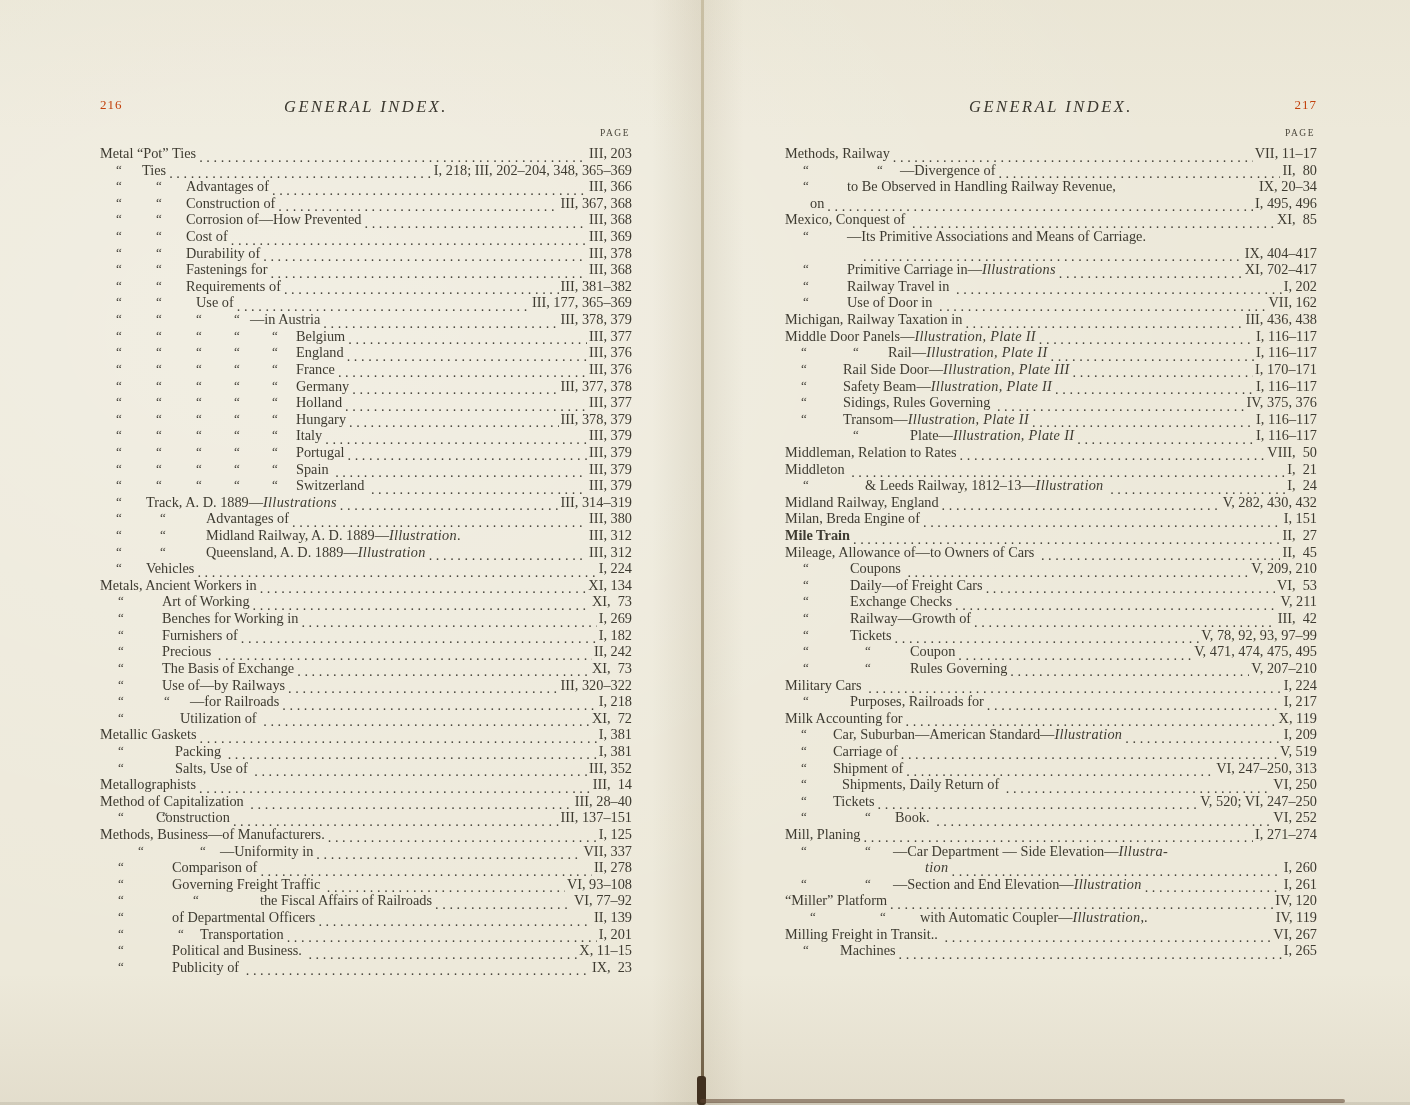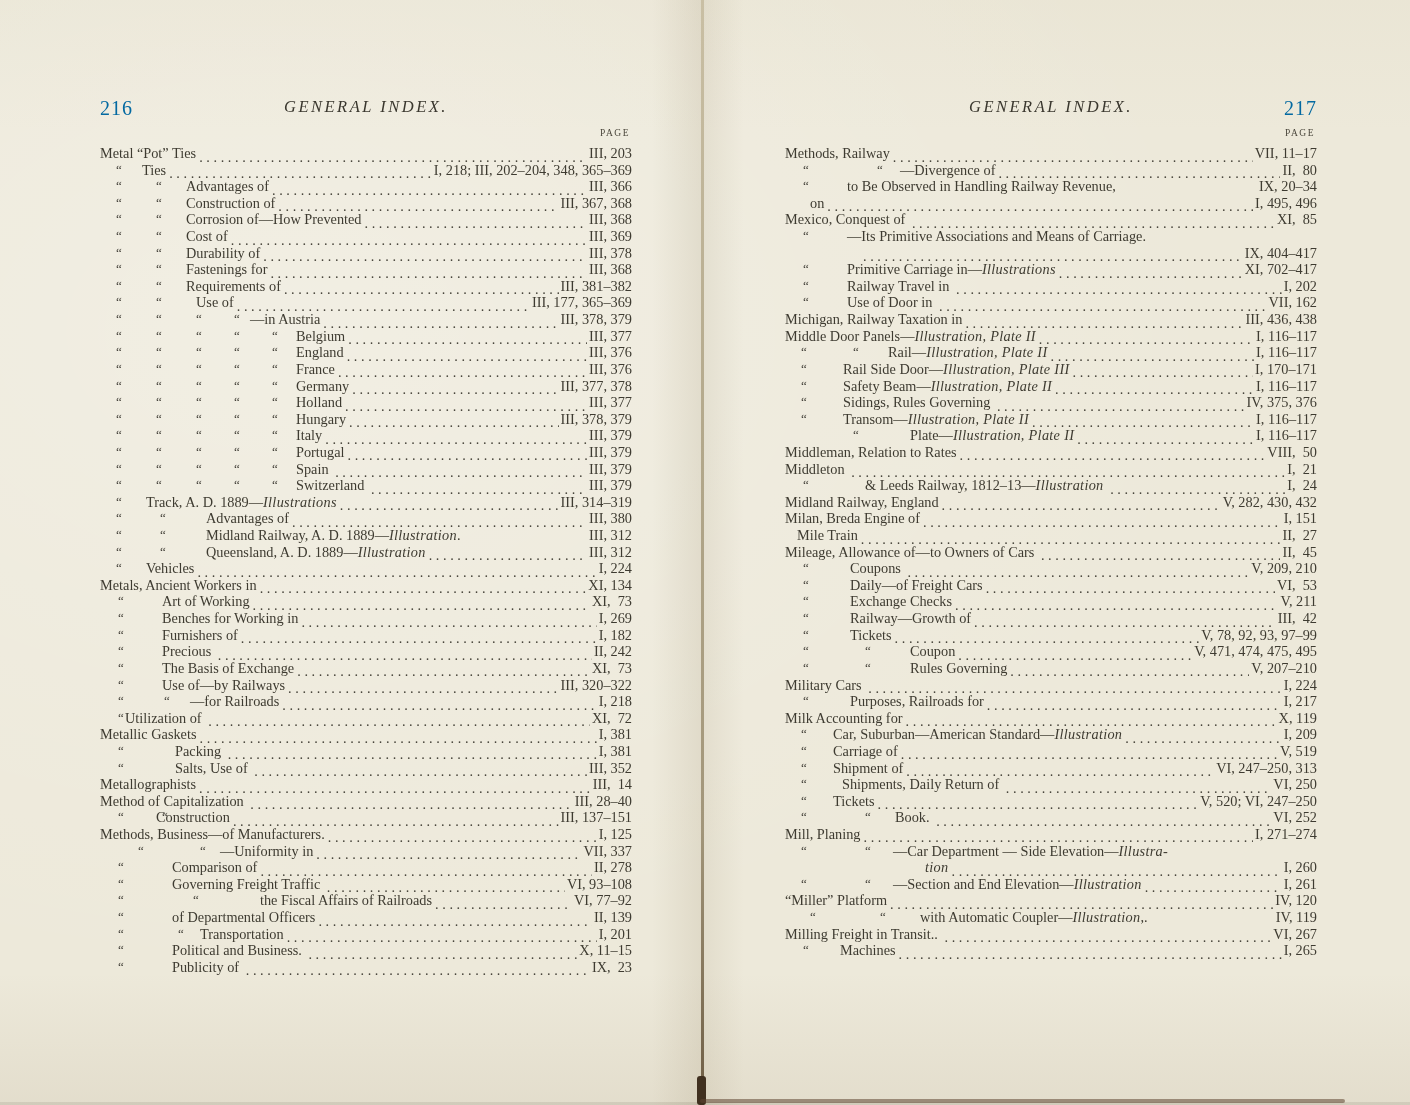--- a/index.html
+++ b/index.html
@@ -25,21 +25,21 @@
   .bottom-edge{position:absolute;left:700px;top:1099px;width:645px;height:4px;
     background:#5e4531;opacity:.55;border-radius:2px;}
   .bottom-faint{position:absolute;left:0;top:1102px;width:1410px;height:3px;
     background:rgba(60,45,25,0.10);}
 
   .page{position:absolute;top:0;width:532px;height:1105px;}
   .page-216{left:100px;}
   .page-217{left:785px;}
 
   .pagehead{position:absolute;top:97px;left:0;width:100%;height:24px;}
-  .page-number{position:absolute;top:0;font-size:20px;letter-spacing:1px;color:#0369a1;font-family:Liberation Serif, serif;}
+  .page-number{position:absolute;top:0;font-size:13px;letter-spacing:1px;color:#c2410c;font-family:Liberation Serif, serif;}
   .page-number.pn-left{left:0;}
   .page-number.pn-right{right:0;}
   .page-header{position:absolute;top:0;left:0;width:100%;text-align:center;
     font-style:italic;font-size:16.5px;letter-spacing:2.5px;color:#3a372e;}
   .page-label{position:absolute;top:128px;right:2px;font-size:9.5px;letter-spacing:1.5px;color:#4a463b;}
 
   .entries{position:absolute;top:145px;left:0;width:100%;}
   .ln{position:relative;display:flex;align-items:baseline;height:16.62px;
     font-size:14.3px;white-space:pre;}
   .qt{position:absolute;top:0;font-size:13px;color:#45423a;}
@@ -95,21 +95,21 @@
       <div class="ln"><span class="qt" style="left: 16px;">“</span><span class="qt" style="left: 60px;">“</span><span class="tx" style="margin-left: 106px;">Queensland, A. D. 1889—<i>Illustration</i></span><span class="ld">........................................................................................................................</span><span class="rf">III, 312</span></div>
       <div class="ln"><span class="qt" style="left: 16px;">“</span><span class="tx" style="margin-left: 46px;">Vehicles</span><span class="ld">........................................................................................................................</span><span class="rf">I, 224</span></div>
       <div class="ln"><span class="tx" style="margin-left: 0px;">Metals, Ancient Workers in</span><span class="ld">........................................................................................................................</span><span class="rf">XI, 134</span></div>
       <div class="ln"><span class="qt" style="left: 18px;">“</span><span class="tx" style="margin-left: 62px;">Art of Working</span><span class="ld">........................................................................................................................</span><span class="rf">XI,  73</span></div>
       <div class="ln"><span class="qt" style="left: 18px;">“</span><span class="tx" style="margin-left: 62px;">Benches for Working in</span><span class="ld">........................................................................................................................</span><span class="rf">I, 269</span></div>
       <div class="ln"><span class="qt" style="left: 18px;">“</span><span class="tx" style="margin-left: 62px;">Furnishers of</span><span class="ld">........................................................................................................................</span><span class="rf">I, 182</span></div>
       <div class="ln"><span class="qt" style="left: 18px;">“</span><span class="tx" style="margin-left: 62px;">Precious </span><span class="ld">........................................................................................................................</span><span class="rf">II, 242</span></div>
       <div class="ln"><span class="qt" style="left: 18px;">“</span><span class="tx" style="margin-left: 62px;">The Basis of Exchange</span><span class="ld">........................................................................................................................</span><span class="rf">XI,  73</span></div>
       <div class="ln"><span class="qt" style="left: 18px;">“</span><span class="tx" style="margin-left: 62px;">Use of—by Railways</span><span class="ld">........................................................................................................................</span><span class="rf">III, 320–322</span></div>
       <div class="ln"><span class="qt" style="left: 18px;">“</span><span class="qt" style="left: 64px;">“</span><span class="tx" style="margin-left: 90px;">—for Railroads</span><span class="ld">........................................................................................................................</span><span class="rf">I, 218</span></div>
-      <div class="ln"><span class="qt" style="left: 18px;">“</span><span class="tx" style="margin-left: 25px; text-align: center;">Utilization of </span><span class="ld">........................................................................................................................</span><span class="rf">XI,  72</span></div>
+      <div class="ln"><span class="qt" style="left: 18px;">“</span><span class="tx" style="margin-left: 80px; text-align: center;">Utilization of </span><span class="ld">........................................................................................................................</span><span class="rf">XI,  72</span></div>
       <div class="ln"><span class="tx" style="margin-left: 0px;">Metallic Gaskets</span><span class="ld">........................................................................................................................</span><span class="rf">I, 381</span></div>
       <div class="ln"><span class="qt" style="left: 18px;">“</span><span class="tx" style="margin-left: 75px; text-align: right;">Packing </span><span class="ld">........................................................................................................................</span><span class="rf">I, 381</span></div>
       <div class="ln"><span class="qt" style="left: 18px;">“</span><span class="tx" style="margin-left: 75px;">Salts, Use of </span><span class="ld">........................................................................................................................</span><span class="rf">III, 352</span></div>
       <div class="ln"><span class="tx" style="margin-left: 0px;">Metallographists</span><span class="ld">........................................................................................................................</span><span class="rf">III,  14</span></div>
       <div class="ln"><span class="tx" style="margin-left: 0px;">Method of Capitalization </span><span class="ld">........................................................................................................................</span><span class="rf">III, 28–40</span></div>
       <div class="ln"><span class="qt" style="left: 18px;">“</span><span class="qt" style="left: 62px;">“</span><span class="tx" style="margin-left: 56px;">Construction</span><span class="ld">........................................................................................................................</span><span class="rf">III, 137–151</span></div>
       <div class="ln"><span class="tx" style="margin-left: 0px;">Methods, Business—of Manufacturers.</span><span class="ld">........................................................................................................................</span><span class="rf">I, 125</span></div>
       <div class="ln"><span class="qt" style="left: 38px;">“</span><span class="qt" style="left: 100px;">“</span><span class="tx" style="margin-left: 120px;">—Uniformity in</span><span class="ld">........................................................................................................................</span><span class="rf">VII, 337</span></div>
       <div class="ln"><span class="qt" style="left: 18px;">“</span><span class="tx" style="margin-left: 72px;">Comparison of</span><span class="ld">........................................................................................................................</span><span class="rf">II, 278</span></div>
       <div class="ln"><span class="qt" style="left: 18px;">“</span><span class="tx" style="margin-left: 72px;">Governing Freight Traffic </span><span class="ld">........................................................................................................................</span><span class="rf">VI, 93–108</span></div>
@@ -144,21 +144,21 @@
       <div class="ln"><span class="qt" style="left: 16px;">“</span><span class="tx" style="margin-left: 58px;">Rail Side Door—<i>Illustration, Plate III</i></span><span class="ld">........................................................................................................................</span><span class="rf">I, 170–171</span></div>
       <div class="ln"><span class="qt" style="left: 16px;">“</span><span class="tx" style="margin-left: 58px;">Safety Beam—<i>Illustration, Plate II</i></span><span class="ld">........................................................................................................................</span><span class="rf">I, 116–117</span></div>
       <div class="ln"><span class="qt" style="left: 16px;">“</span><span class="tx" style="margin-left: 58px;">Sidings, Rules Governing </span><span class="ld">........................................................................................................................</span><span class="rf">IV, 375, 376</span></div>
       <div class="ln"><span class="qt" style="left: 16px;">“</span><span class="tx" style="margin-left: 58px;">Transom—<i>Illustration, Plate II</i></span><span class="ld">........................................................................................................................</span><span class="rf">I, 116–117</span></div>
       <div class="ln"><span class="qt" style="left: 68px;">“</span><span class="tx" style="margin-left: 125px;">Plate—<i>Illustration, Plate II</i></span><span class="ld">........................................................................................................................</span><span class="rf">I, 116–117</span></div>
       <div class="ln"><span class="tx" style="margin-left: 0px;">Middleman, Relation to Rates</span><span class="ld">........................................................................................................................</span><span class="rf">VIII,  50</span></div>
       <div class="ln"><span class="tx" style="margin-left: 0px;">Middleton </span><span class="ld">........................................................................................................................</span><span class="rf">I,  21</span></div>
       <div class="ln"><span class="qt" style="left: 18px;">“</span><span class="tx" style="margin-left: 80px;">&amp; Leeds Railway, 1812–13—<i>Illustration</i> </span><span class="ld">........................................................................................................................</span><span class="rf">I,  24</span></div>
       <div class="ln"><span class="tx" style="margin-left: 0px;">Midland Railway, England</span><span class="ld">........................................................................................................................</span><span class="rf">V, 282, 430, 432</span></div>
       <div class="ln"><span class="tx" style="margin-left: 0px;">Milan, Breda Engine of</span><span class="ld">........................................................................................................................</span><span class="rf">I, 151</span></div>
-      <div class="ln"><span class="tx" style="margin-left: 12px;">Mile Train</span><span class="ld">........................................................................................................................</span><span class="rf">II,  27</span></div>
+      <div class="ln"><span class="tx" style="margin-left: 0px; font-weight: bold;">Mile Train</span><span class="ld">........................................................................................................................</span><span class="rf">II,  27</span></div>
       <div class="ln"><span class="tx" style="margin-left: 0px;">Mileage, Allowance of—to Owners of Cars </span><span class="ld">........................................................................................................................</span><span class="rf">II,  45</span></div>
       <div class="ln"><span class="qt" style="left: 18px;">“</span><span class="tx" style="margin-left: 65px;">Coupons </span><span class="ld">........................................................................................................................</span><span class="rf">V, 209, 210</span></div>
       <div class="ln"><span class="qt" style="left: 18px;">“</span><span class="tx" style="margin-left: 65px;">Daily—of Freight Cars</span><span class="ld">........................................................................................................................</span><span class="rf">VI,  53</span></div>
       <div class="ln"><span class="qt" style="left: 18px;">“</span><span class="tx" style="margin-left: 65px;">Exchange Checks</span><span class="ld">........................................................................................................................</span><span class="rf">V, 211</span></div>
       <div class="ln"><span class="qt" style="left: 18px;">“</span><span class="tx" style="margin-left: 65px;">Railway—Growth of</span><span class="ld">........................................................................................................................</span><span class="rf">III,  42</span></div>
       <div class="ln"><span class="qt" style="left: 18px;">“</span><span class="tx" style="margin-left: 65px;">Tickets</span><span class="ld">........................................................................................................................</span><span class="rf">V, 78, 92, 93, 97–99</span></div>
       <div class="ln"><span class="qt" style="left: 18px;">“</span><span class="qt" style="left: 80px;">“</span><span class="tx" style="margin-left: 125px;">Coupon</span><span class="ld">........................................................................................................................</span><span class="rf">V, 471, 474, 475, 495</span></div>
       <div class="ln"><span class="qt" style="left: 18px;">“</span><span class="qt" style="left: 80px;">“</span><span class="tx" style="margin-left: 125px;">Rules Governing</span><span class="ld">........................................................................................................................</span><span class="rf">V, 207–210</span></div>
       <div class="ln"><span class="tx" style="margin-left: 0px;">Military Cars </span><span class="ld">........................................................................................................................</span><span class="rf">I, 224</span></div>
       <div class="ln"><span class="qt" style="left: 18px;">“</span><span class="tx" style="margin-left: 65px;">Purposes, Railroads for</span><span class="ld">........................................................................................................................</span><span class="rf">I, 217</span></div>

